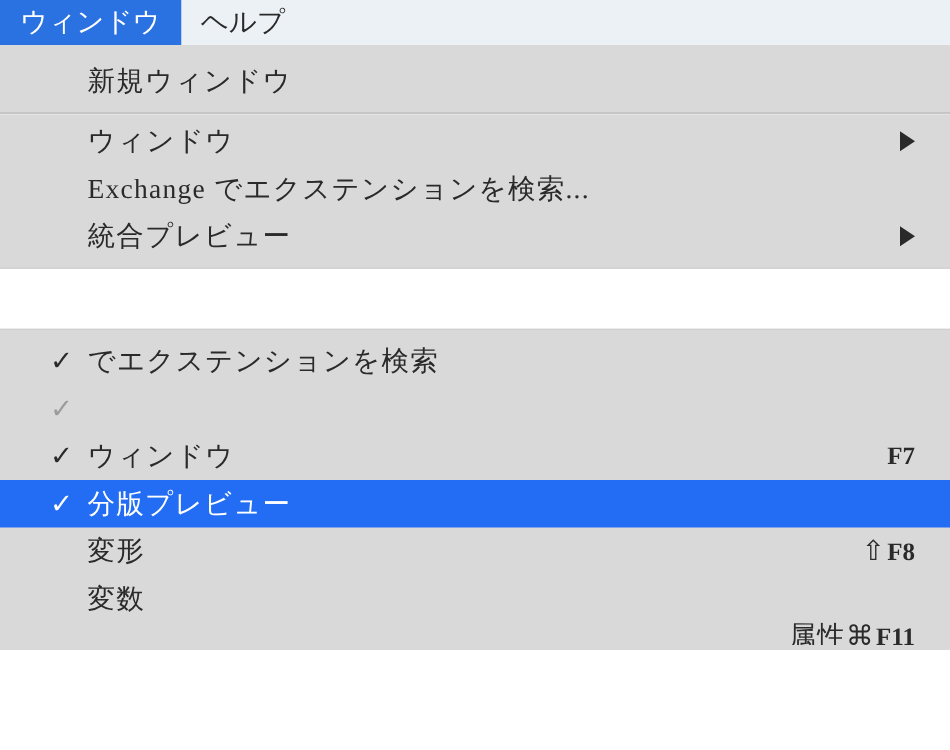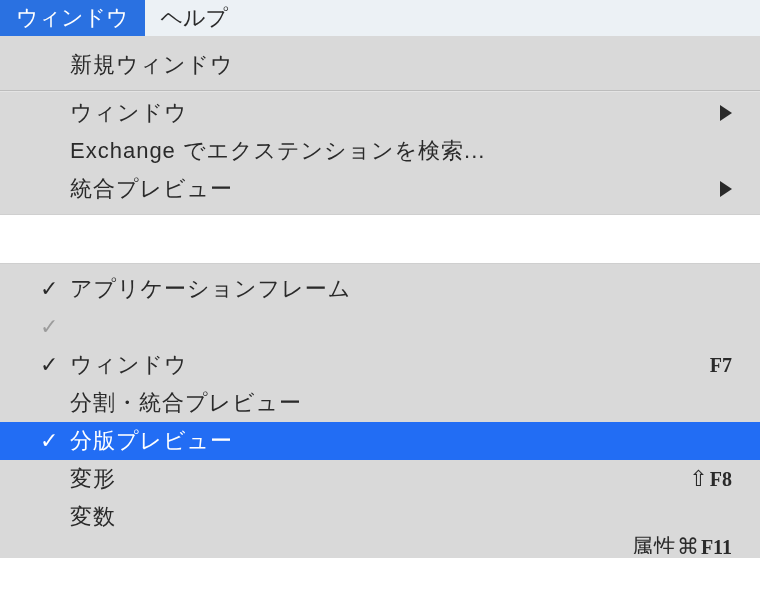--- a/index.html
+++ b/index.html
@@ -27,20 +27,21 @@
     .menubar-item.active {
       background: #2a71e1;
       color: #fff;
     }
     .panel {
       background: #d9d9d9;
     }
     .panel-top {
       margin-bottom: 48px;
       border-bottom: 1px solid #cfcfcf;
+      font-family: Liberation Serif, serif;
     }
     .menu-row {
       display: flex;
       align-items: center;
       height: 38px;
       padding-left: 70px;
       padding-right: 28px;
       position: relative;
       letter-spacing: 1px;
     }
@@ -118,32 +119,29 @@
     <span class="chev"></span>
   </div>
   <div class="spacer-row"></div>
 </div>
 
 <div class="panel">
   <div class="thin-top"></div>
   <div class="spacer-row"></div>
   <div class="menu-row">
     <span class="check">✓</span>
-    <span class="label">アプリケーションフレーム</span>
+    <span class="label">でエクステンションを検索</span>
   </div>
   <div class="menu-row disabled">
     <span class="check">✓</span>
   </div>
   <div class="menu-row">
     <span class="check">✓</span>
     <span class="label">ウィンドウ</span>
     <span class="shortcut">F7</span>
-  </div>
-  <div class="menu-row">
-    <span class="label">分割・統合プレビュー</span>
   </div>
   <div class="menu-row selected">
     <span class="check">✓</span>
     <span class="label">分版プレビュー</span>
   </div>
   <div class="menu-row">
     <span class="label">変形</span>
     <span class="shortcut"><span class="shift-sym">⇧</span><span>F8</span></span>
   </div>
   <div class="menu-row">

